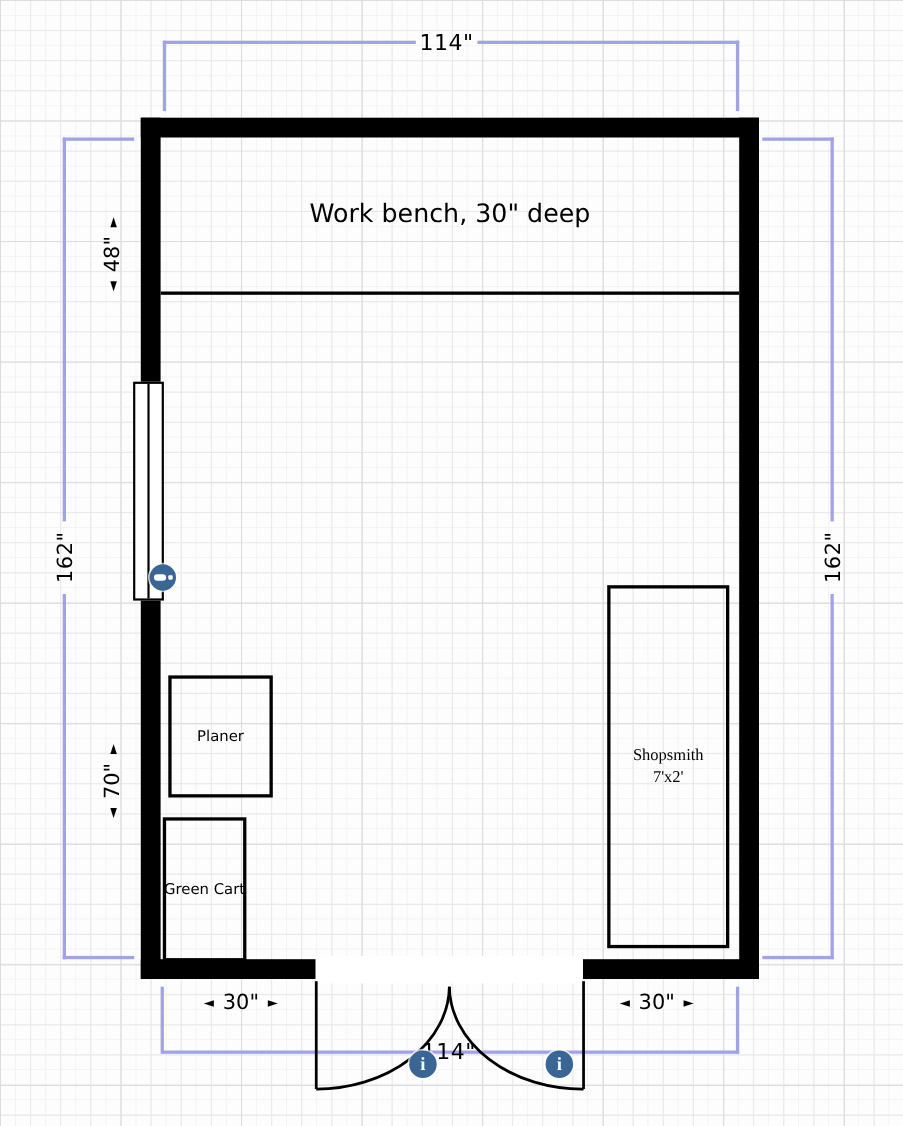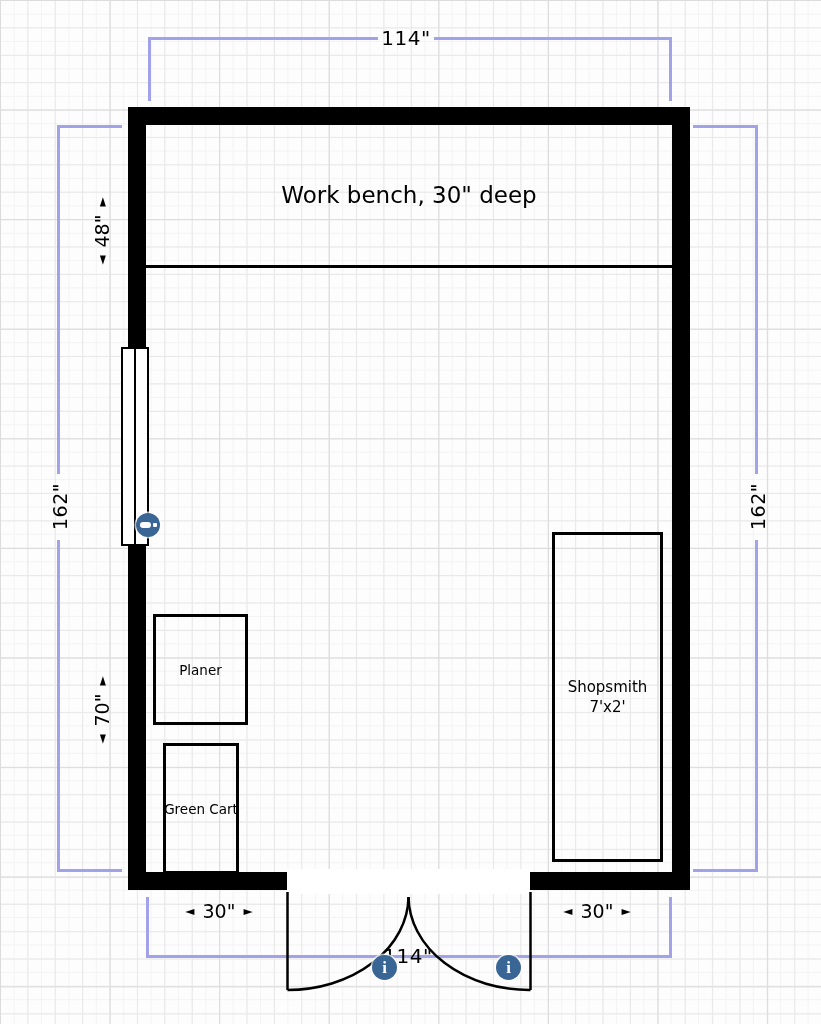--- a/index.html
+++ b/index.html
@@ -35,21 +35,21 @@
     position:absolute;left:146px;top:125px;width:526px;height:140px;z-index:2;
     border-bottom:3px solid #000;display:flex;align-items:center;justify-content:center;
     font-size:23px;
   }
   .furn{
     position:absolute;border:3px solid #000;z-index:2;box-sizing:border-box;
     display:flex;flex-direction:column;align-items:center;justify-content:center;
     text-align:center;white-space:nowrap;
   }
   .furn-label{font-size:13.5px;}
-  .furn-label-lg{font-size:15px;line-height:1.35;}
+  .furn-label-lg{font-size:15px;line-height:1.35;font-family:Liberation Serif, serif;}
   .window{
     position:absolute;left:121px;top:347px;width:28px;height:199px;z-index:3;
     background:#fff;border:2px solid #000;box-sizing:border-box;
   }
   .window-mullion{position:absolute;left:11px;top:0;bottom:0;width:2px;background:#000;}
   .door-svg{position:absolute;left:0;top:0;z-index:4;pointer-events:none;}
   .door-svg line,.door-svg path{stroke:#000;stroke-width:2.5;fill:none;}
   .marker{
     position:absolute;z-index:6;border-radius:50%;background:#3a6695;
     box-shadow:0 0 0 1.5px rgba(255,255,255,.7);
@@ -97,21 +97,21 @@
   <div class="wall" style="left:530px;top:872px;width:160px;height:18px"></div>
   <div class="door-underlay" style="left:287px;top:869px;width:243px;height:25px"></div>
 
   <div class="workbench">
     <span>Work bench, 30" deep</span>
   </div>
 
   <div class="furn" style="left:153px;top:614px;width:95px;height:111px">
     <span class="furn-label">Planer</span>
   </div>
-  <div class="furn" style="left:163px;top:743px;width:76px;height:131px">
+  <div class="furn" style="left:148px;top:743px;width:76px;height:131px">
     <span class="furn-label">Green Cart</span>
   </div>
   <div class="furn" style="left:552px;top:532px;width:111px;height:330px">
     <span class="furn-label-lg">Shopsmith</span>
     <span class="furn-label-lg">7'x2'</span>
   </div>
 
   <div class="window">
     <div class="window-mullion"></div>
   </div>

